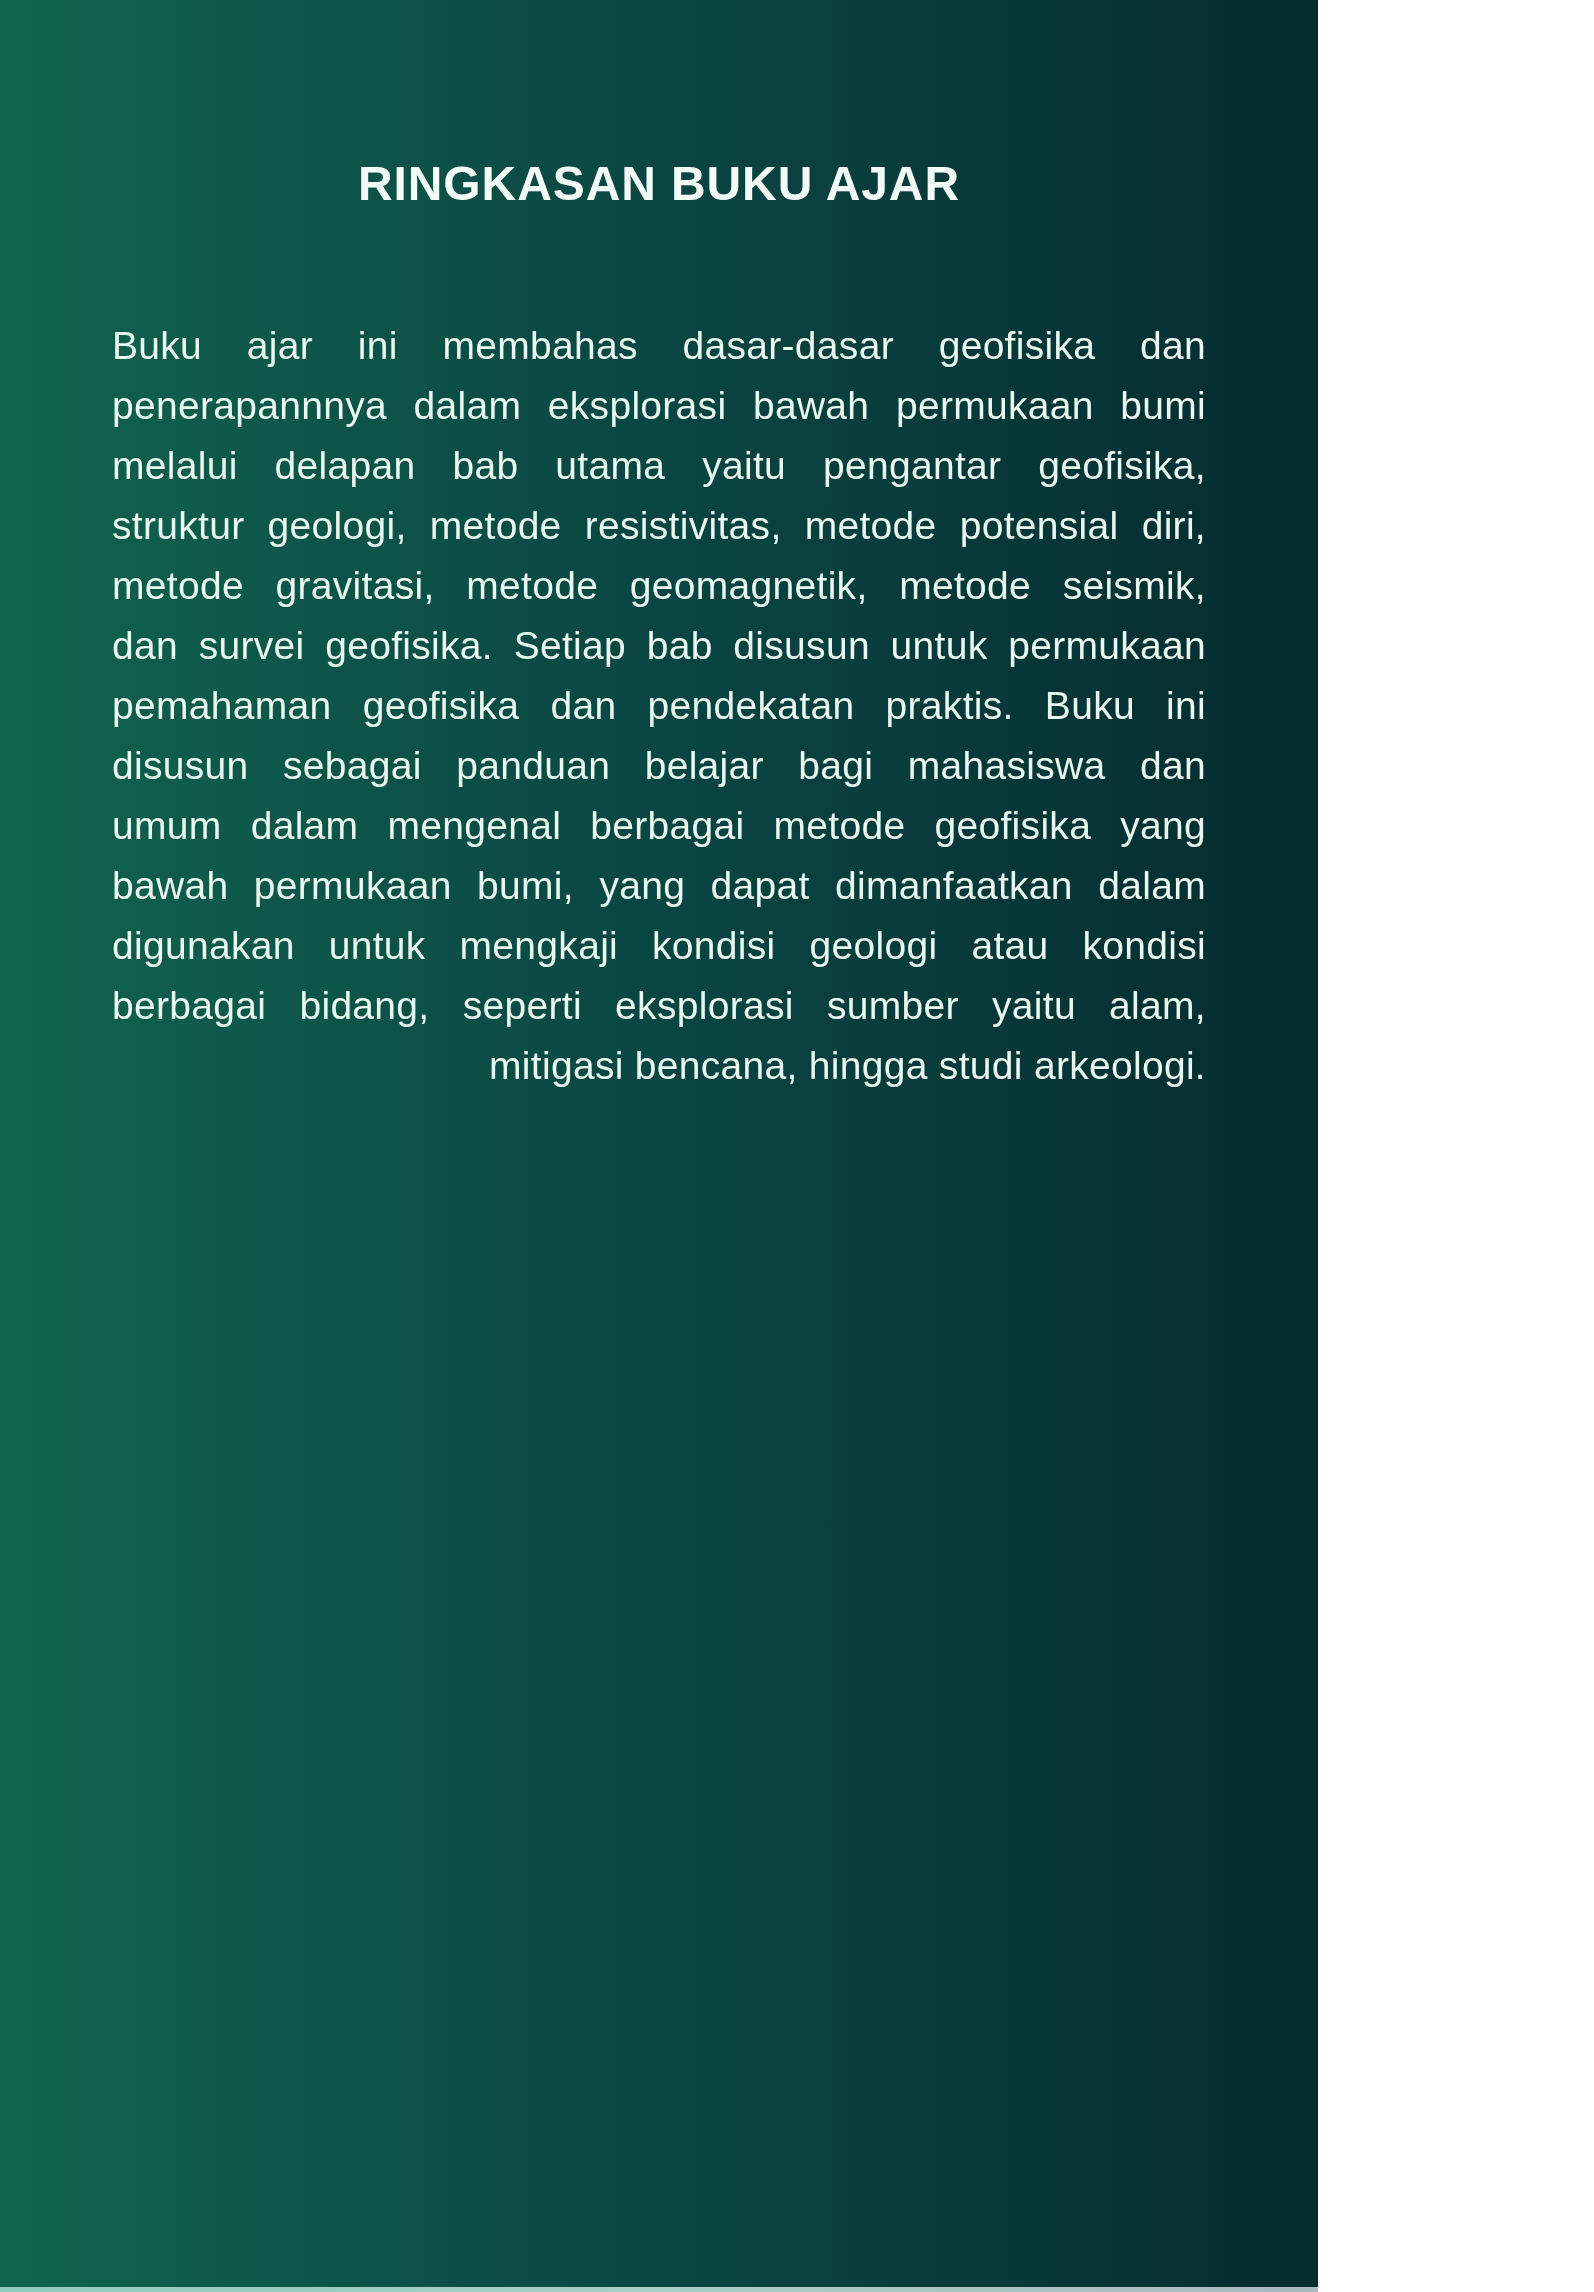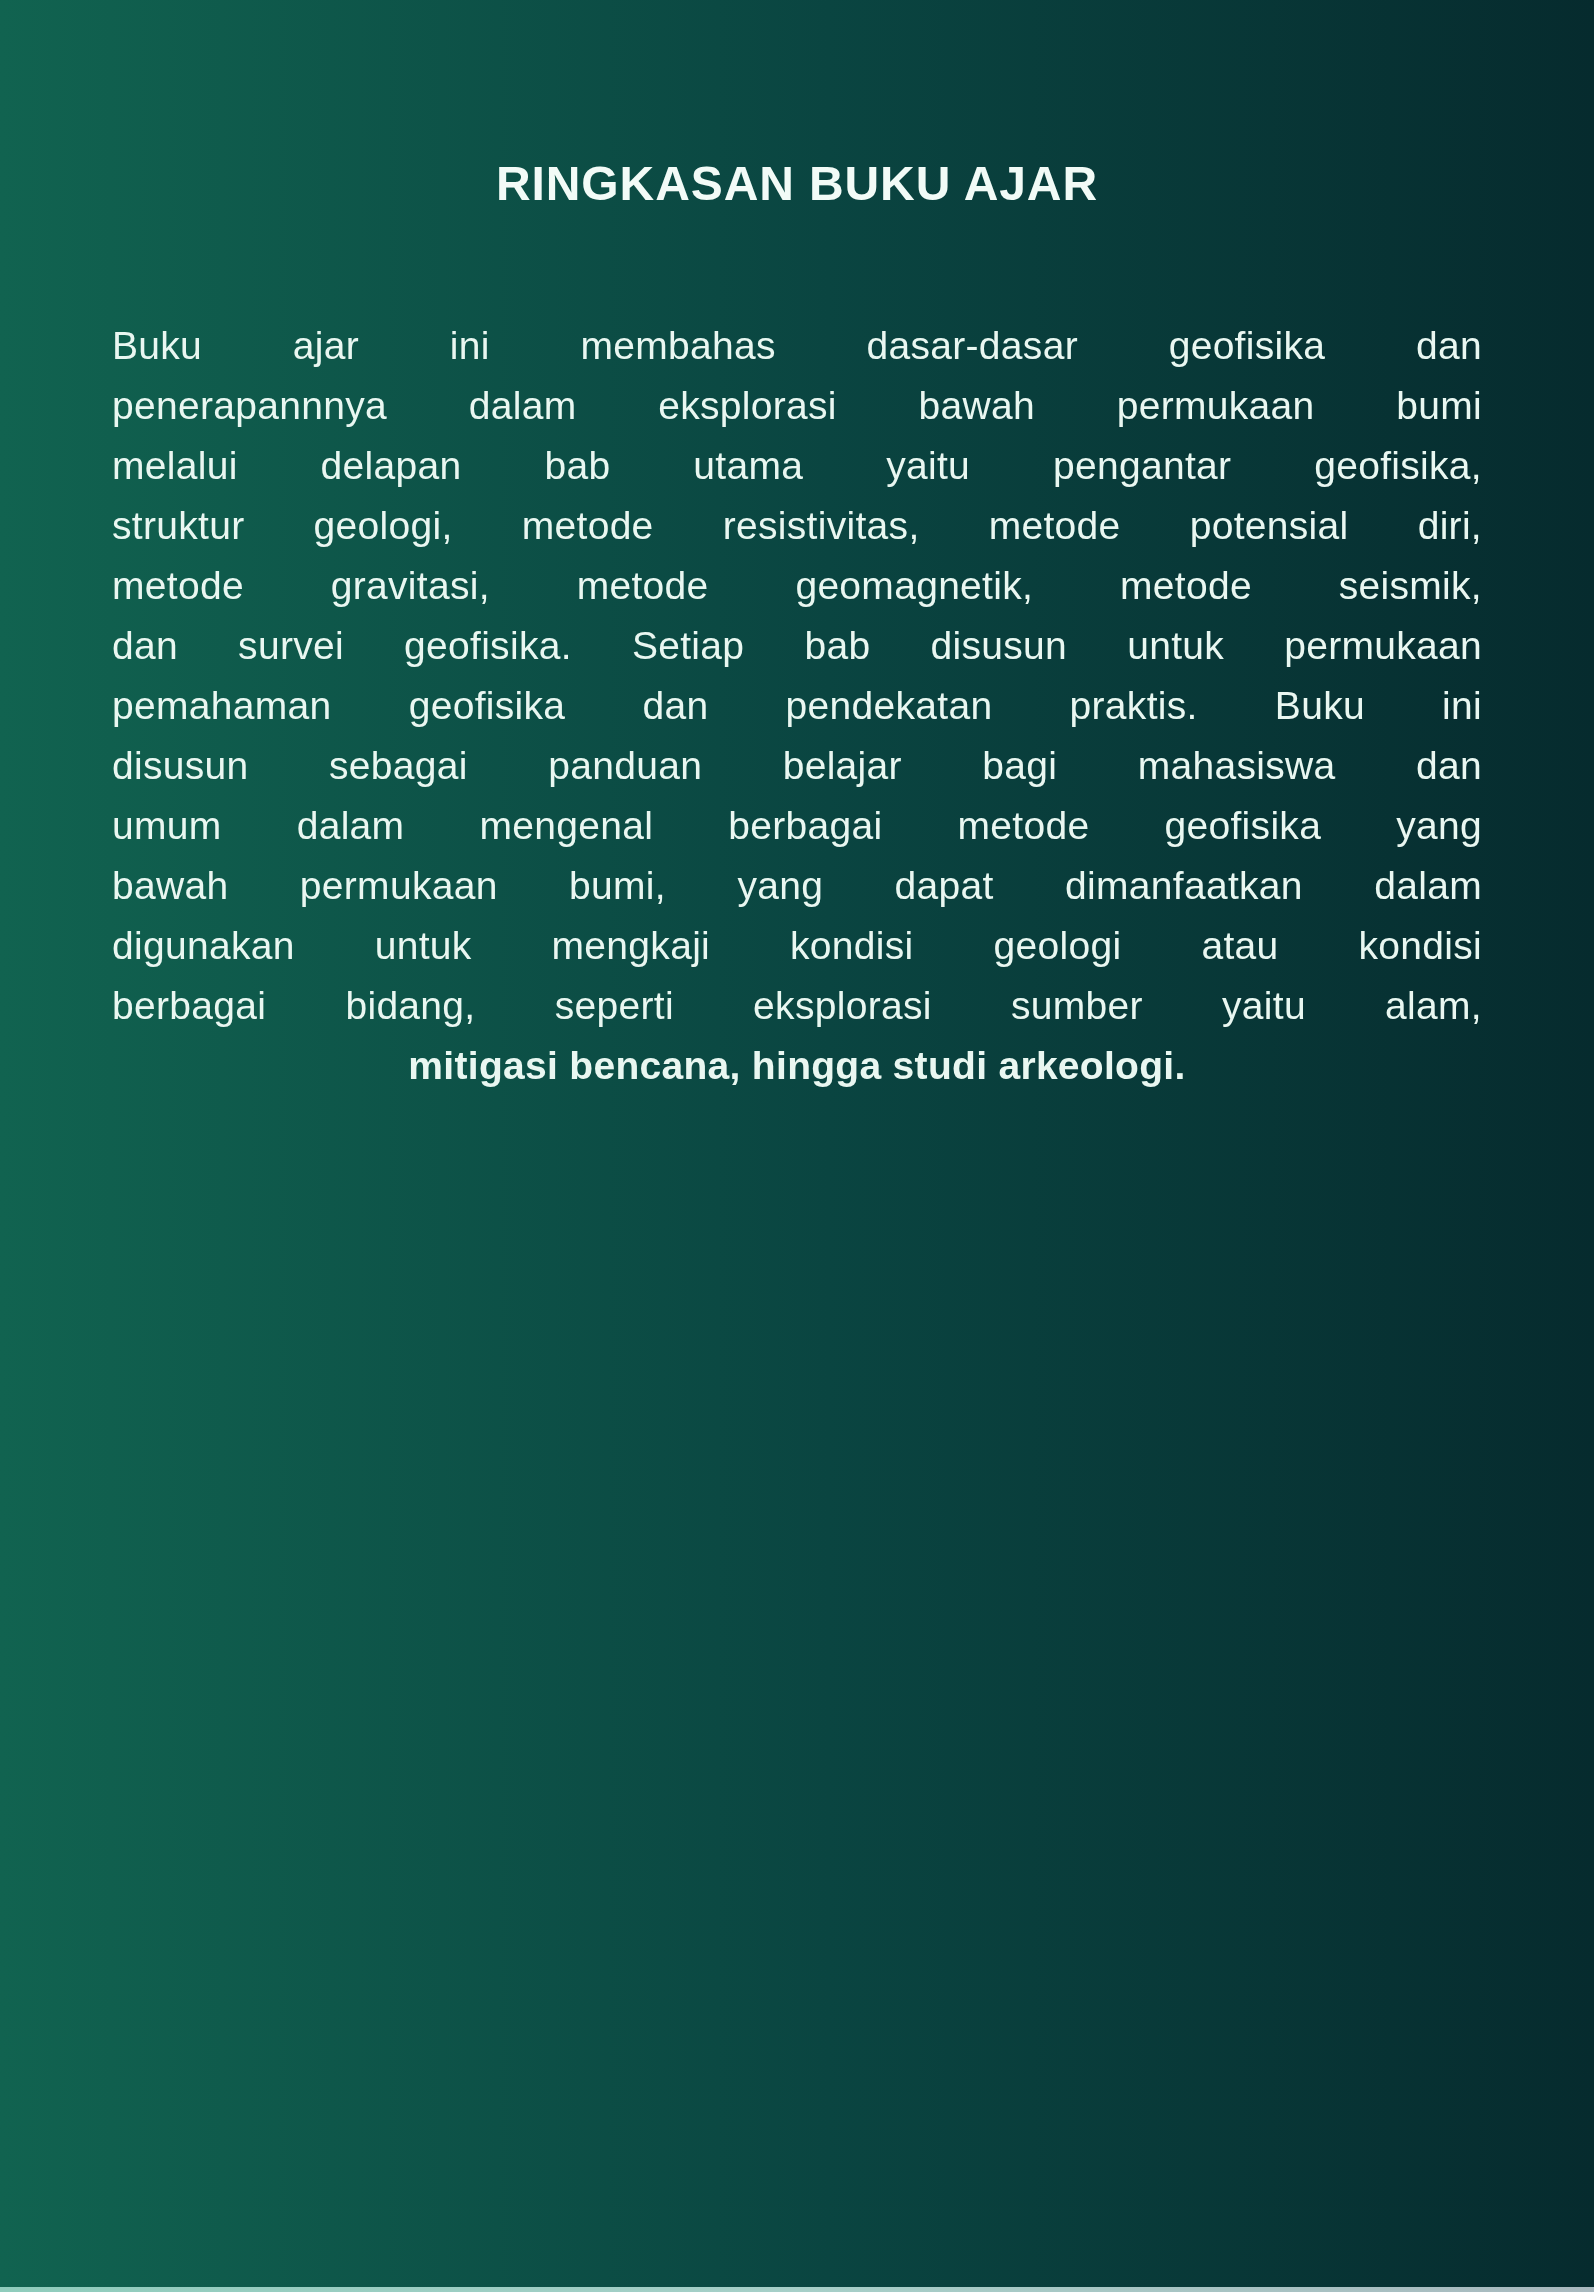--- a/index.html
+++ b/index.html
@@ -1,21 +1,21 @@
 <!DOCTYPE html>
 <html style="font-size:14.3px"><head>
 <meta charset="utf-8">
 <style>
   * { box-sizing: border-box; }
   html, body { margin: 0; padding: 0; }
   body { width: 1594px; height: 2293px; }
 
   .page {
     position: relative;
-    width: 1594px;
+    width: 1318px;
     height: 2293px;
     overflow: hidden;
     background: linear-gradient(to right, #116350 0%, #0a4541 52%, #062b2e 100%);
     font-family: "Liberation Sans", sans-serif;
   }
 
   .page-title {
     margin-top: 158px;
     text-align: center;
     color: #f2fbf7;
@@ -34,23 +34,22 @@
     letter-spacing: 0.3px;
   }
 
   .body-line {
     text-align: justify;
     text-align-last: justify;
     white-space: normal;
   }
 
   .body-line.last-line {
-    text-align: center;
+    text-align: right;
     text-align-last: auto;
-    font-weight: bold;
   }
 
   .bottom-strip {
     position: absolute;
     left: 0;
     bottom: 0;
     width: 100%;
     height: 6.3px;
     background: linear-gradient(to right, #8fccbc 0%, #a6cfc8 50%, #a9b9bf 100%);
   }

